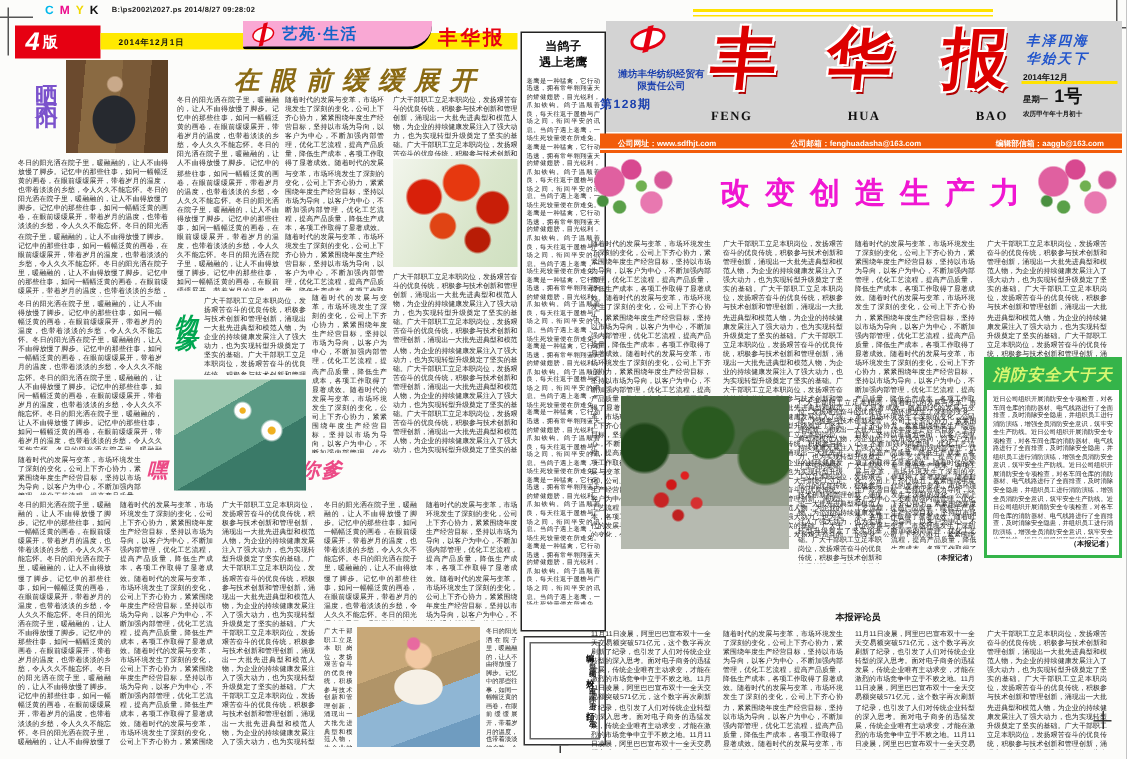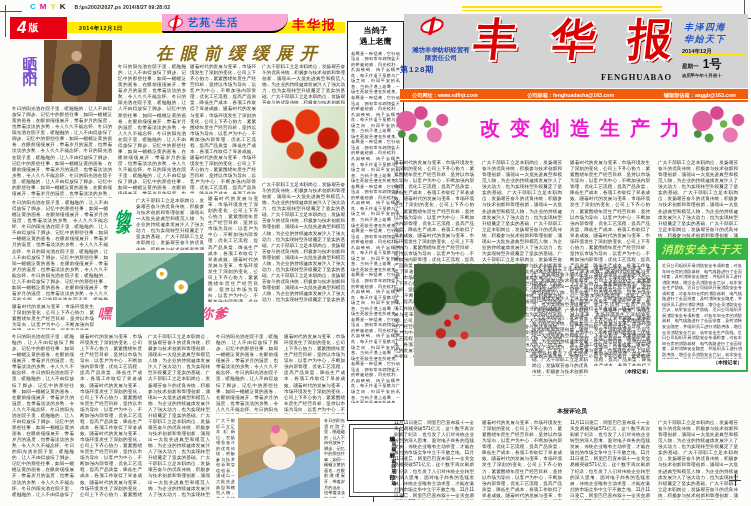--- a/index.html
+++ b/index.html
@@ -96,21 +96,21 @@
   
   .mast-gray{left:404px;top:14px;width:344px;height:74px;background:#d3d3d3;}
   .yline{position:absolute;background:#ffe200;height:1.6px;}
   .mast-company{left:411px;top:46px;width:60px;font-size:6.4px;font-weight:bold;color:#1a3fae;
         line-height:1.25;text-align:center;}
   .mast-issue{left:400px;top:64px;font-size:8px;font-weight:bold;color:#1a3fae;letter-spacing:1px;}
   .mast-title{left:474px;top:10px;width:198px;display:flex;justify-content:space-between;}
   .mast-title span{font-size:44px;font-weight:bold;color:#dd0000;font-family:"Liberation Serif",serif;
         transform:skewX(-6deg);
         text-shadow:-1.5px -1.5px 0 #fff,1.5px -1.5px 0 #fff,-1.5px 1.5px 0 #fff,1.5px 1.5px 0 #fff,2.5px 2.5px 0 #b00000;}
-  .mast-pinyin{left:474px;top:72px;width:198px;display:flex;justify-content:flex-end;
+  .mast-pinyin{left:474px;top:72px;width:198px;display:flex;justify-content:space-between;
         font-size:8.5px;font-weight:bold;color:#111;font-family:"Liberation Serif",serif;letter-spacing:1px;}
   .mast-slogan{left:684px;top:21px;color:#2255cc;font-size:9px;font-weight:bold;font-style:italic;
         line-height:1.35;letter-spacing:1.5px;font-family:"Liberation Serif",serif;}
   .mast-date{left:682px;top:48px;width:62px;color:#111;}
   .mast-date .l1{font-size:5.6px;font-weight:bold;}
   .mast-date .l2{display:flex;align-items:baseline;gap:4px;}
   .mast-date .wd{font-size:5.6px;font-weight:bold;}
   .mast-date .no{font-size:12px;font-weight:bold;}
   .mast-date .l3{font-size:4.4px;font-weight:bold;}
   .contact-bar{left:400px;top:89px;width:348px;height:13px;background:#f25c0a;color:#fff;

